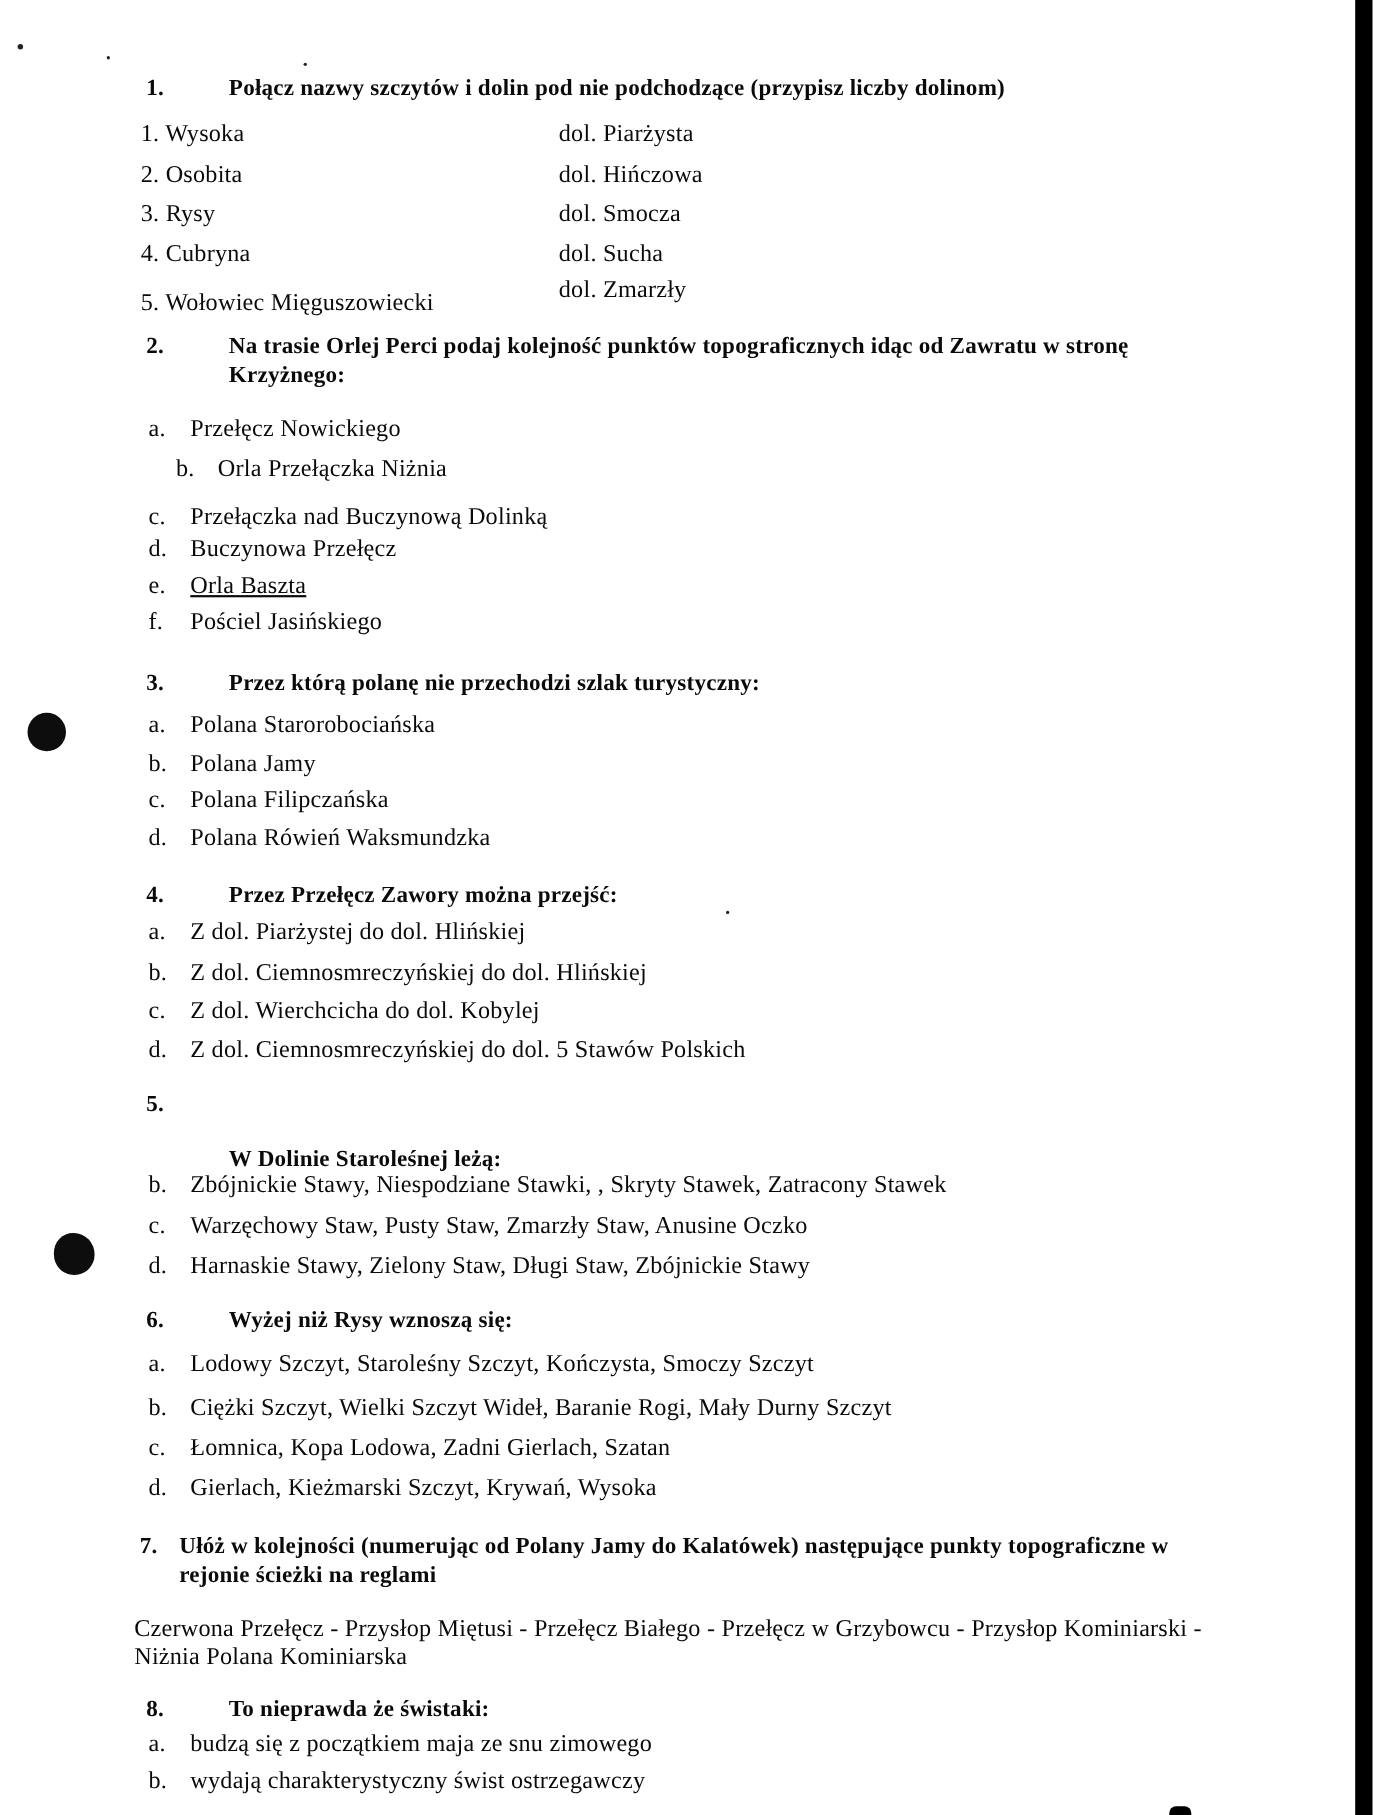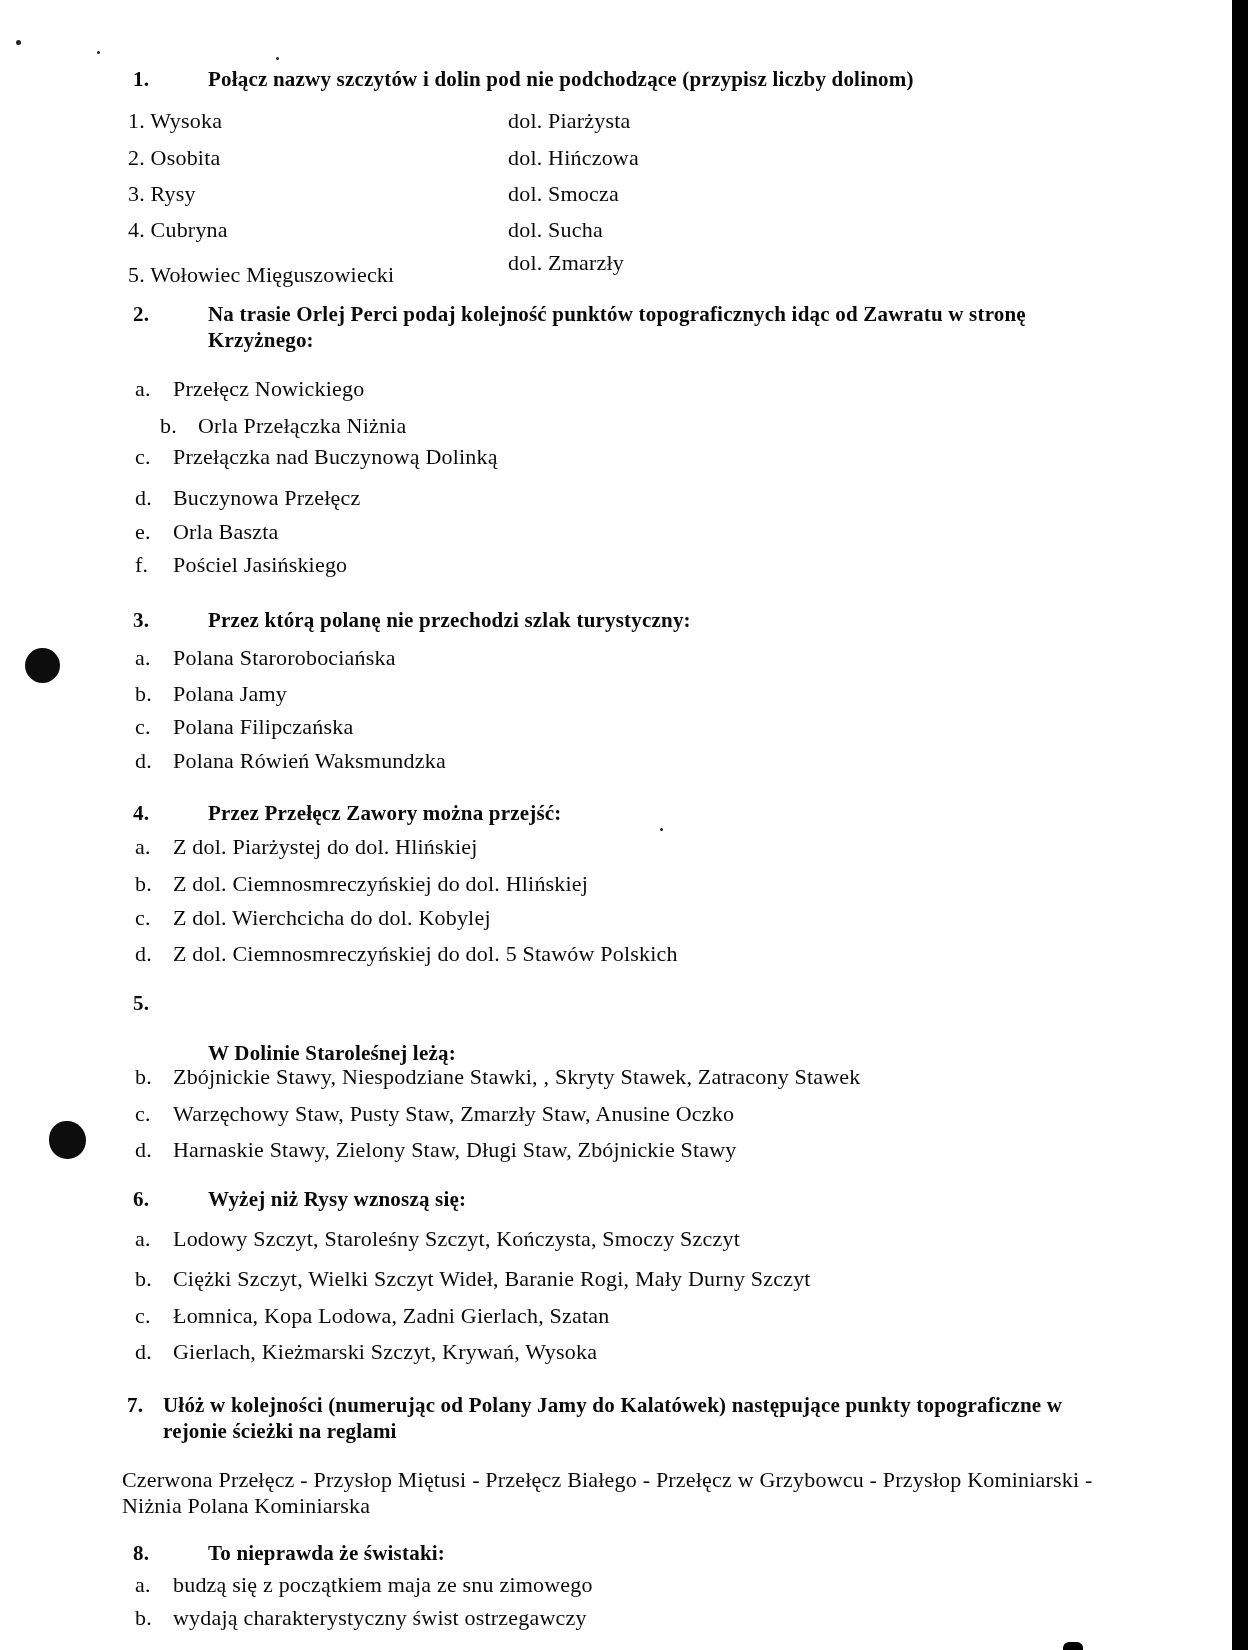--- a/index.html
+++ b/index.html
@@ -73,23 +73,23 @@
   <div class="line" style="left:508px; top:217px;">dol. Sucha</div>
   <div class="line" style="left:128px; top:250px;margin-top:12px;">5. Wołowiec Mięguszowiecki</div>
   <div class="line" style="left:508px; top:250px;">dol. Zmarzły</div>
 
   <div class="line bold" style="left:133px; top:301px;">2.</div>
   <div class="line bold" style="left:208px; top:301px;">Na trasie Orlej Perci podaj kolejność punktów topograficznych idąc od Zawratu w stronę</div>
   <div class="line bold" style="left:208px; top:327px;">Krzyżnego:</div>
 
   <div class="line" style="left:135px; top:376px;"><span class="opt-letter">a.</span><span>Przełęcz Nowickiego</span></div>
   <div class="line" style="left:135px; top:413px;margin-left:25px;"><span class="opt-letter">b.</span><span>Orla Przełączka Niżnia</span></div>
-  <div class="line" style="left:135px; top:444px;"><span class="opt-letter">c.</span><span>Przełączka nad Buczynową Dolinką</span></div>
+  <div class="line" style="left:135px; top:456px;"><span class="opt-letter">c.</span><span>Przełączka nad Buczynową Dolinką</span></div>
   <div class="line" style="left:135px; top:485px;"><span class="opt-letter">d.</span><span>Buczynowa Przełęcz</span></div>
-  <div class="line" style="left:135px; top:519px;"><span class="opt-letter">e.</span><span>Orla Baszta</span></div>
+  <div class="line" style="left:135px; top:519px;text-decoration:underline;"><span class="opt-letter">e.</span><span>Orla Baszta</span></div>
   <div class="line" style="left:135px; top:552px;"><span class="opt-letter">f.</span><span>Pościel Jasińskiego</span></div>
 
   <div class="line bold" style="left:133px; top:607px;">3.</div>
   <div class="line bold" style="left:208px; top:607px;">Przez którą polanę nie przechodzi szlak turystyczny:</div>
 
   <div class="line" style="left:135px; top:645px;"><span class="opt-letter">a.</span><span>Polana Starorobociańska</span></div>
   <div class="line" style="left:135px; top:681px;"><span class="opt-letter">b.</span><span>Polana Jamy</span></div>
   <div class="line" style="left:135px; top:714px;"><span class="opt-letter">c.</span><span>Polana Filipczańska</span></div>
   <div class="line" style="left:135px; top:748px;"><span class="opt-letter">d.</span><span>Polana Rówień Waksmundzka</span></div>
 

